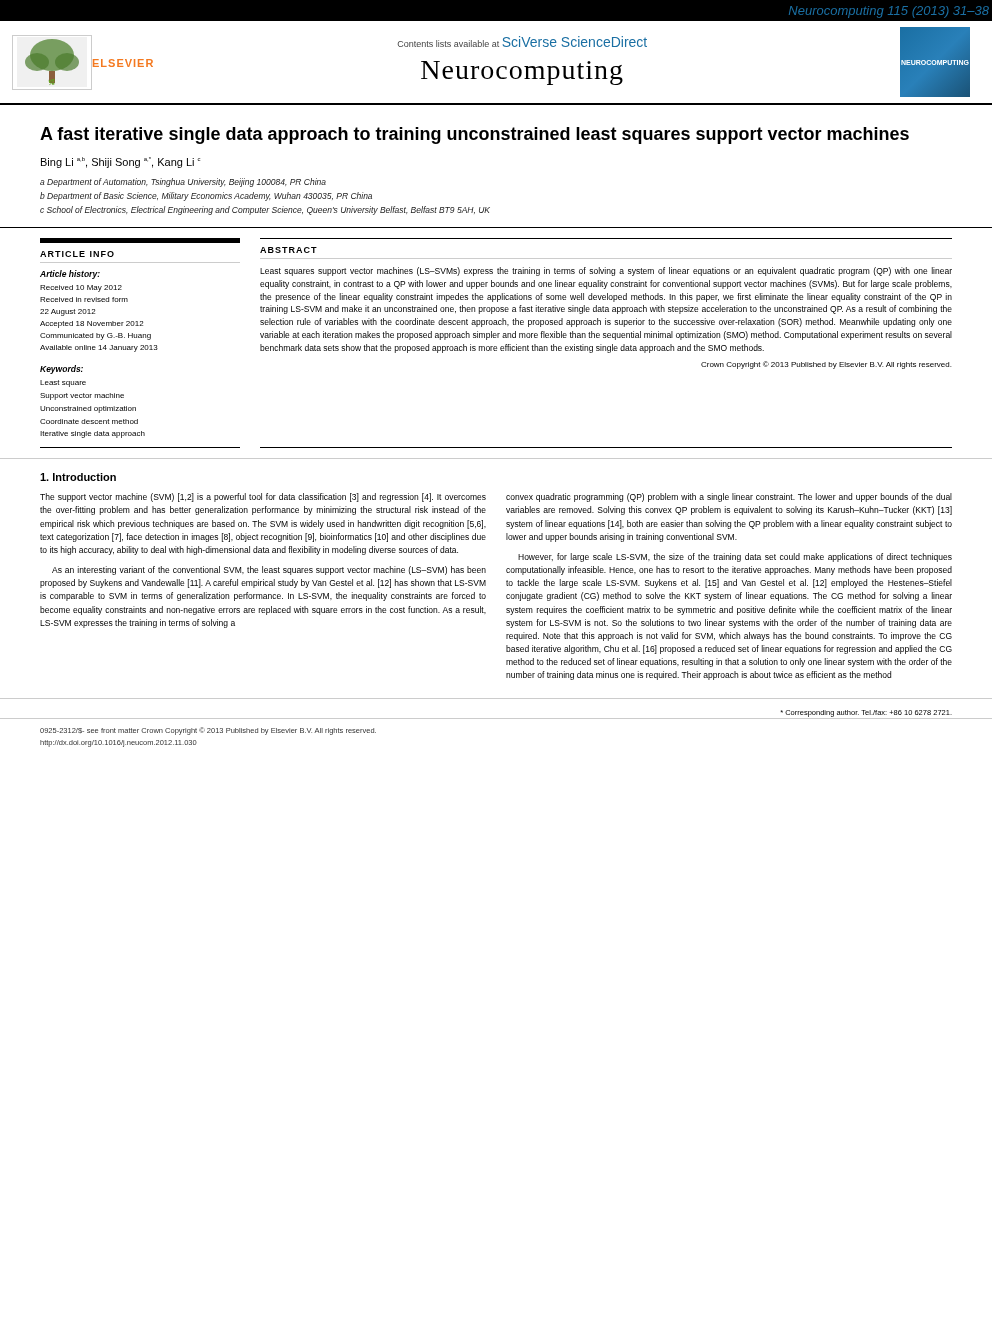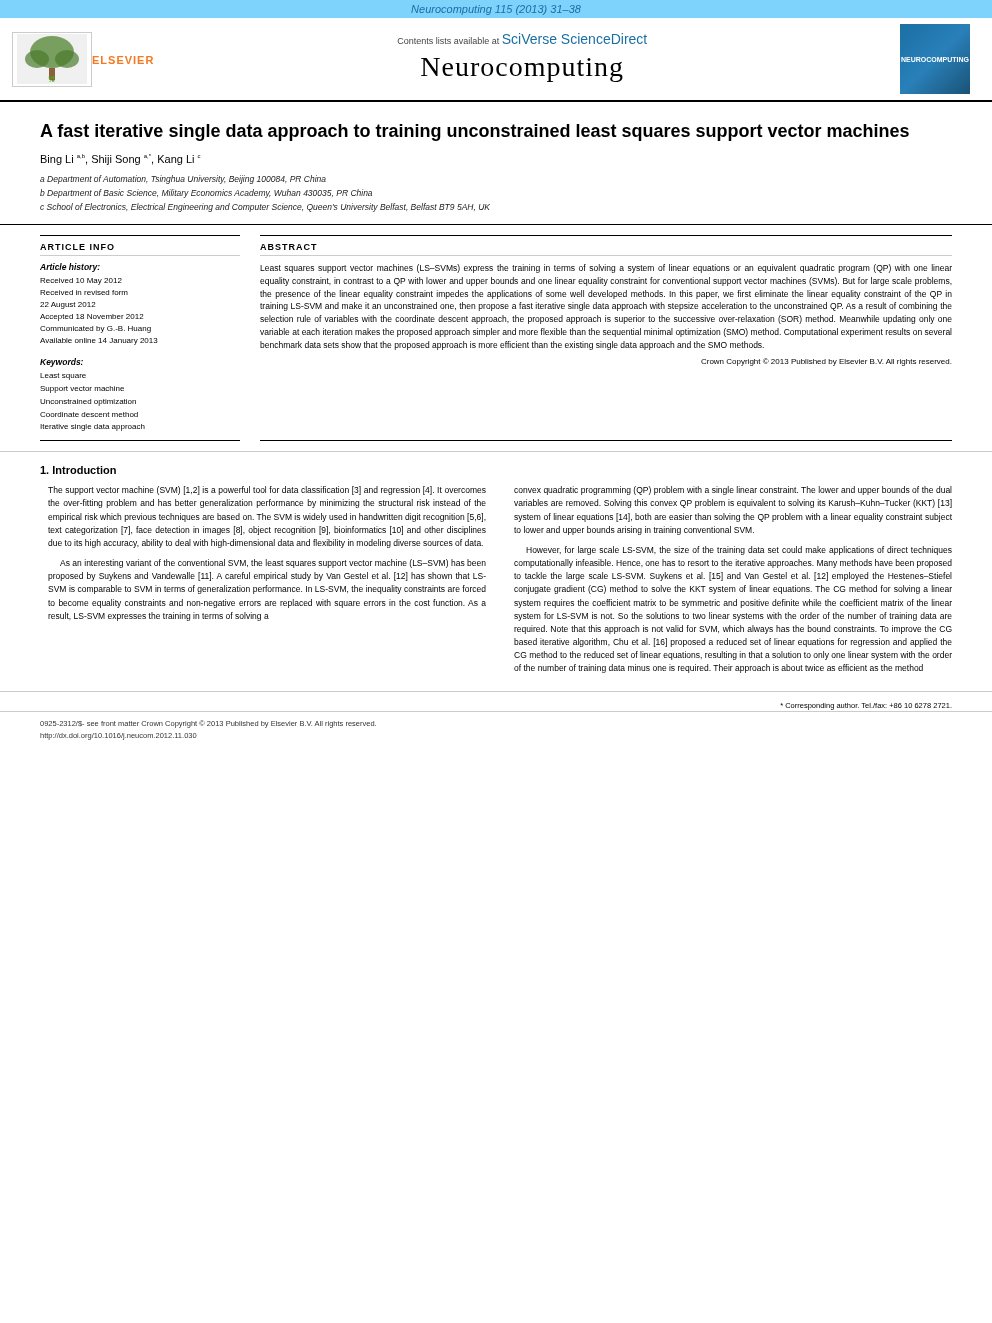--- a/index.html
+++ b/index.html
@@ -123,21 +123,21 @@
     
     .two-col-section {
       display: flex;
       padding: 10px 40px 10px 40px;
       gap: 20px;
       border-bottom: 1px solid #ccc;
     }
     .article-info-col {
       width: 200px;
       min-width: 200px;
-      border-top: 1px solid #000000;
+      border-top: 5px solid #000000;
       border-bottom: 1px solid #000;
       padding: 6px 0;
     }
     .article-info-col .col-heading {
       font-family: Arial, sans-serif;
       font-size: 9px;
       font-weight: bold;
       letter-spacing: 1px;
       text-transform: uppercase;
       border-bottom: 1px solid #ccc;
@@ -214,21 +214,20 @@
     .body-two-col {
       display: flex;
       gap: 20px;
     }
     .body-col {
       flex: 1;
       font-size: 8.5px;
       font-family: Arial, sans-serif;
       text-align: justify;
       line-height: 1.55;
-      margin-left: 8px;
     }
     .body-col p {
       margin-bottom: 7px;
       text-indent: 12px;
     }
     .body-col p:first-child {
       text-indent: 0;
     }
 
     
@@ -249,24 +248,24 @@
       padding: 6px 40px;
       border-top: 1px solid #ccc;
       font-family: Arial, sans-serif;
       font-size: 7.5px;
       color: #333;
       line-height: 1.6;
     }
 
     
     .neuro-top-bar {
-      background: #7dd3fc;
-      text-align: center;
-      font-family: Arial, sans-serif;
-      font-size: 11px;
+      background: #000000;
+      text-align: right;
+      font-family: Arial, sans-serif;
+      font-size: 13px;
       color: #1a6fa3;
       padding: 3px;
       font-style: italic;
     }
 
     sup { font-size: 6px; }
   </style>
 </head>
 <body>
 

